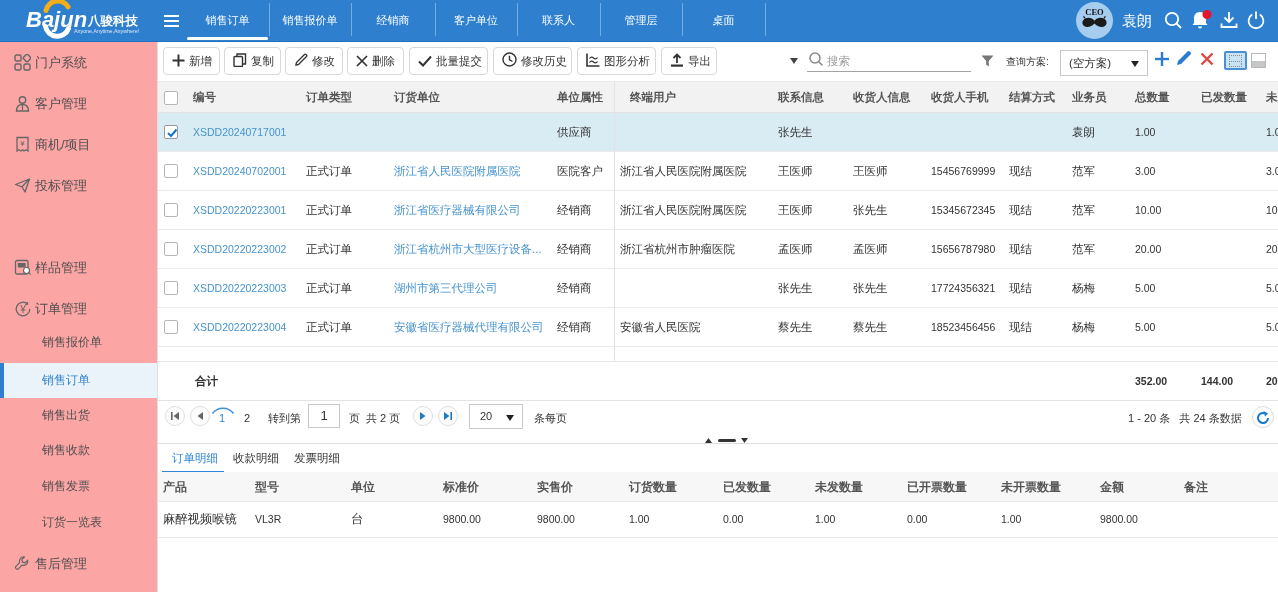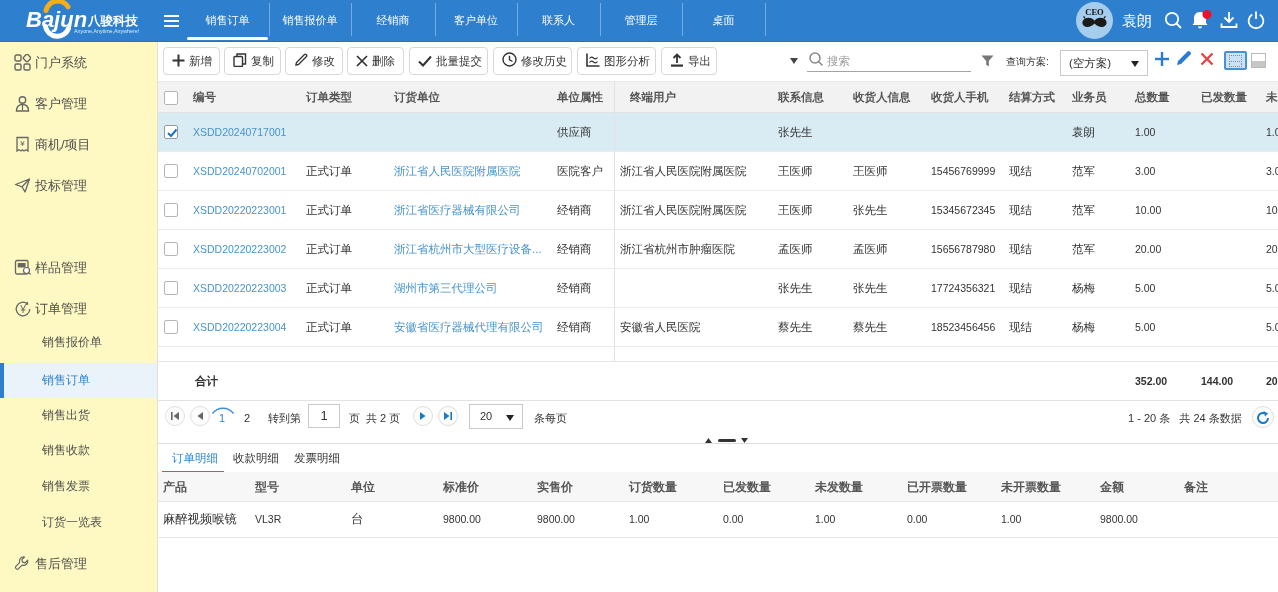--- a/index.html
+++ b/index.html
@@ -12,21 +12,21 @@
 #topbar .navsep { position:absolute; top:3px; width:1px; height:33px; background:rgba(255,255,255,0.35); }
 .navitem { position:absolute; top:0; height:42px; line-height:40px; color:#fff; font-size:11px; text-align:center; letter-spacing:0; }
 #nav-underline { position:absolute; left:187px; top:37px; width:81px; height:3px; background:#fff; border-radius:2px; }
 #hamburger { position:absolute; left:164px; top:15px; width:15px; }
 #hamburger div { height:2px; background:#fff; margin-bottom:3px; }
 
 #logo { position:absolute; left:0; top:0; width:158px; height:42px; }
 #avatar { position:absolute; left:1076px; top:2px; width:37px; height:37px; border-radius:50%; background:#A6CCEE; overflow:hidden; }
 #username { position:absolute; left:1122px; top:0; height:42px; line-height:42px; color:#fff; font-size:15px; }
 
-#sidebar { position:absolute; left:0; top:42px; width:158px; height:550px; background:#fef9c3; border-right:1px solid #E0E0E0; }
+#sidebar { position:absolute; left:0; top:42px; width:158px; height:550px; background:#fca5a5; border-right:1px solid #E0E0E0; }
 .sitem { position:absolute; left:0; width:157px; height:41px; color:#4F4F4F; font-size:13px; }
 .sitem .txt { position:absolute; left:35px; top:0; line-height:41px; }
 .sitem svg { position:absolute; left:14px; top:12px; }
 .subitem { position:absolute; left:0; width:157px; height:35px; color:#4F4F4F; font-size:12px; }
 .subitem .txt { position:absolute; left:42px; top:0; line-height:35px; }
 .subitem.active { background:#EBF3FA; color:#3183C8; border-left:4px solid #2E80CF; }
 .subitem.active .txt { left:38px; }
 
 #main { position:absolute; left:158px; top:42px; width:1120px; height:550px; background:#fff; }
 

